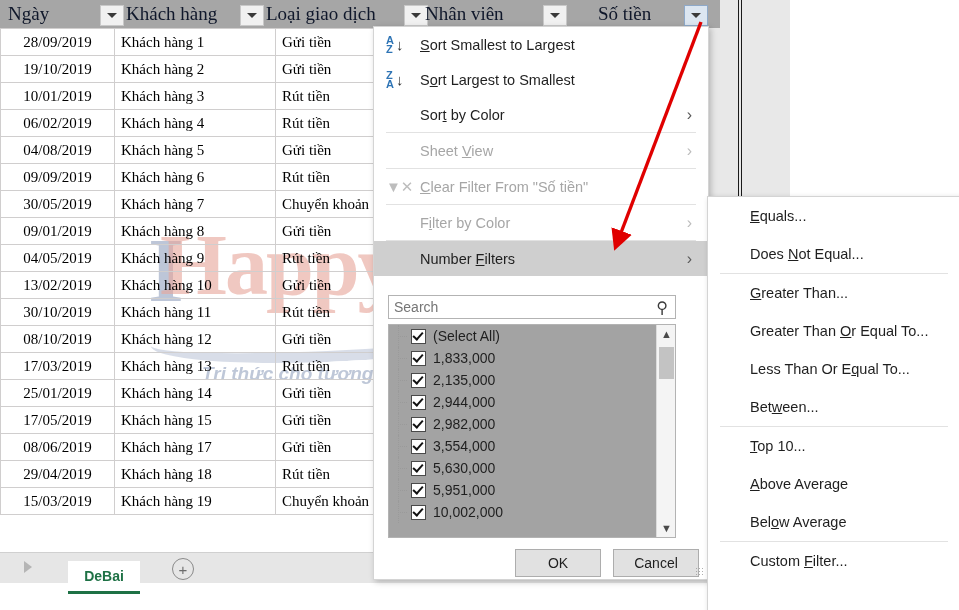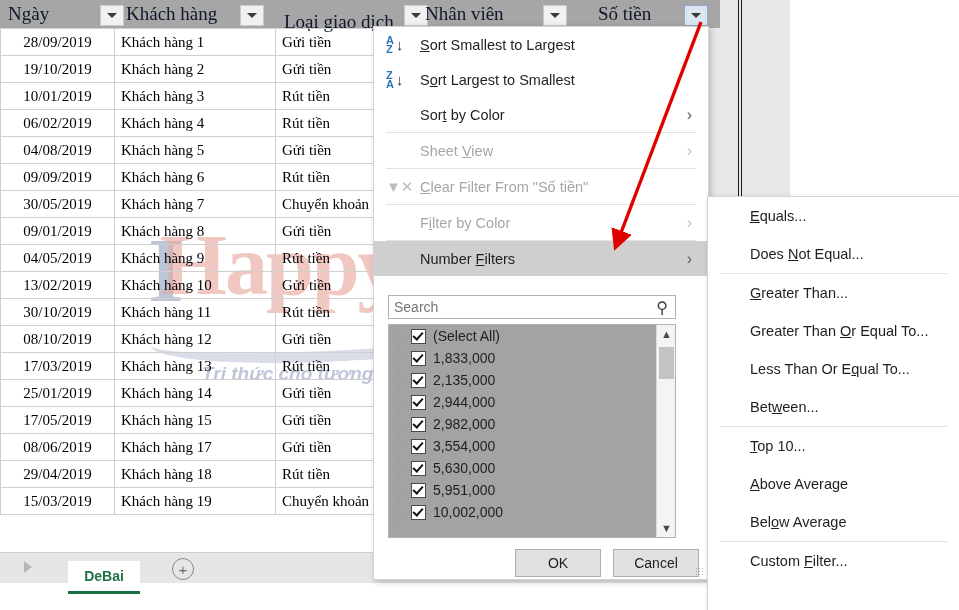--- a/index.html
+++ b/index.html
@@ -236,21 +236,21 @@
       <i></i>
       </div>
 
     <div class="hdr-cell" id="hc1" style="left: 126px; width: 130px;">
       <span class="ht">Khách hàng</span>
     </div>
     <div class="flt-btn" id="fb1" style="left: 240px;">
       <i></i>
       </div>
 
-    <div class="hdr-cell" id="hc2" style="left: 284px; width: 128px; margin-top: 8px;">
+    <div class="hdr-cell" id="hc2" style="left: 266px; width: 128px;">
       <span class="ht">Loại giao dịch</span>
     </div>
     <div class="flt-btn" id="fb2" style="left: 404px;">
       <i></i>
       </div>
 
     <div class="hdr-cell" id="hc3" style="left: 425px; width: 120px;">
       <span class="ht">Nhân viên</span>
     </div>
     <div class="flt-btn" id="fb3" style="left: 543px;">

